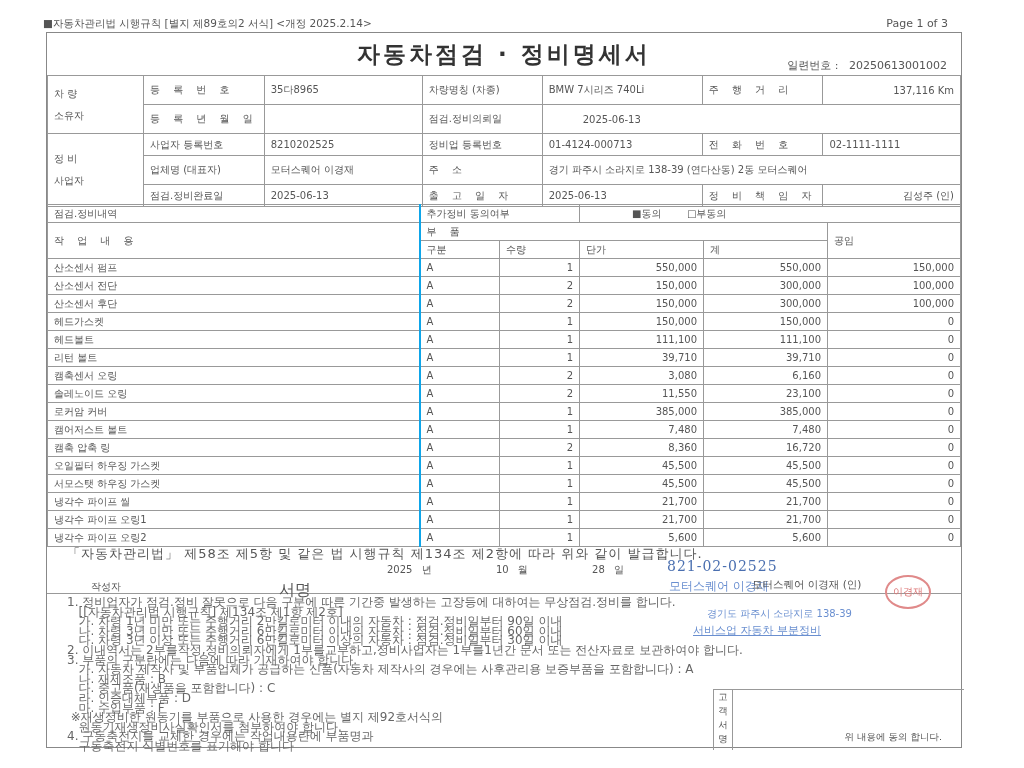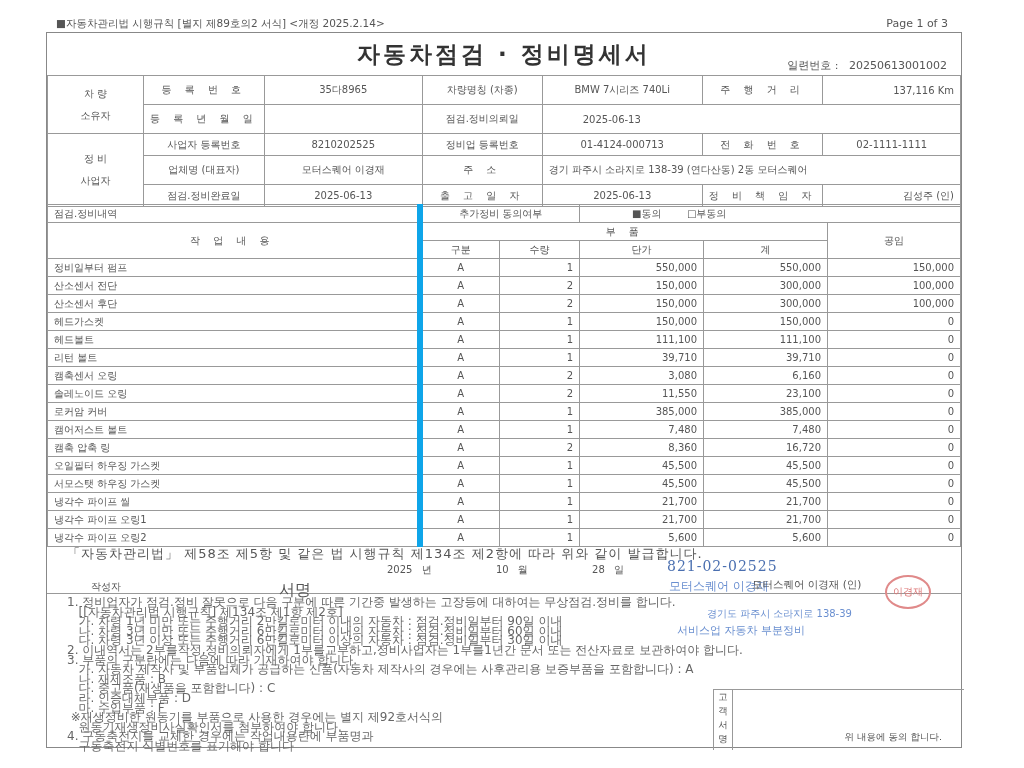--- a/index.html
+++ b/index.html
@@ -1,46 +1,46 @@
 <!DOCTYPE html>
 <html><head>
 <meta charset="utf-8">
 <style>
   html, body { margin:0; padding:0; background:#ffffff; }
   body { width:1024px; height:768px; position:relative; overflow:hidden;
          font-family:"DejaVu Sans", sans-serif; color:#444; }
-  .topline { position:absolute; top:17px; left:56px; font-size:10.5px; color:#555; }
+  .topline { position:absolute; top:17px; left:43px; font-size:10.5px; color:#555; }
   .pageno { position:absolute; top:17px; right:76px; font-size:11px; color:#555; }
   .sheet { position:absolute; left:46px; top:32px; width:916px; height:716px;
            border:1.5px solid #888; box-sizing:border-box; }
   .title-row { position:absolute; left:0; top:0; width:100%; height:42px; border-bottom:1.5px solid #888; }
   .title { position:absolute; left:0; width:100%; top:6px; text-align:center; font-size:23px;
            color:#333; letter-spacing:3px; font-weight:bold; }
   .serial { position:absolute; right:14px; top:25px; font-size:11px; color:#555; }
   table { border-collapse:collapse; position:absolute; left:0; width:100%; }
   td { border:1px solid #999; font-size:10px; color:#555; padding:0 6px; height:20px; white-space:nowrap; }
-  .c { text-align:center; }
+  .c { }
   .r { text-align:right; }
   .lbl { letter-spacing:5px; }
   #info td { height:21px; }
   #parts td { height:17px; font-size:10px; }
-  #parts .thick-l { border-left:6px solid #0ea5e9; }
+  #parts .thick-l { border-left:2px solid #0ea5e9; }
   .notice { position:absolute; left:0; top:508px; width:100%; height:52px; border-bottom:1px solid #999; }
   .notice .l1 { position:absolute; left:20px; top:4px; font-size:13px; letter-spacing:1px; color:#555; }
   .notice .l2 { position:absolute; left:340px; top:22px; font-size:10px; color:#555; word-spacing:6px; }
   .notice .l3 { position:absolute; left:44px; top:39px; font-size:10px; color:#555; }
   .notice .l3b { position:absolute; left:232px; top:39px; font-size:16px; color:#555; }
   .stamp-num { position:absolute; left:620px; top:17px; font-family:"DejaVu Serif", serif; font-size:14px; color:#4a6fb0; letter-spacing:1px; }
   .stamp-name { position:absolute; left:622px; top:37px; font-size:12px; color:#6a8fd0; }
   .maker { position:absolute; left:705px; top:37px; font-size:10.5px; color:#555; }
   .seal { position:absolute; left:838px; top:34px; width:42px; height:30px; border:2px solid #e08a8a;
           border-radius:50%; color:#d77; font-size:10px; text-align:center; line-height:30px; }
   .notes { position:absolute; left:20px; top:565px; font-size:12px; line-height:9.6px; color:#666; white-space:pre; }
   .stamp2 { position:absolute; left:660px; top:574px; font-size:10px; color:#6a8fd0; }
-  .stamp3 { position:absolute; left:630px; top:590px; font-size:11px; color:#6a8fd0; }
+  .stamp3 { position:absolute; left:646px; top:590px; font-size:11px; color:#6a8fd0;text-decoration:underline; }
   .cust { position:absolute; left:666px; top:656px; width:250px; height:60px; border-top:1px solid #999; border-left:1px solid #999; }
   .cust .v { position:absolute; left:0; top:0; width:18px; height:100%; border-right:1px solid #999; font-size:9.5px; text-align:center; line-height:14px; color:#555; }
   .cust .agree { position:absolute; right:22px; bottom:6px; font-size:9.5px; color:#555; }
 </style>
 </head>
 <body>
 
 <div class="topline">■자동차관리법 시행규칙 [별지 제89호의2 서식] &lt;개정 2025.2.14&gt;</div>
 <div class="pageno">Page 1 of 3</div>
 
@@ -131,21 +131,21 @@
     </tr>
     <tr>
       <td class="c thick-l">구분</td>
       <td class="c">수량</td>
       <td class="c">단가</td>
       <td class="c">계</td>
     </tr>
     </tbody>
       <tbody id="rows">
         <tr>
-          <td>정비일부터 펌프</td>
+          <td>산소센서 펌프</td>
           <td class="c thick-l">A</td>
           <td class="r">1</td>
           <td class="r">550,000</td>
           <td class="r">550,000</td>
           <td class="r">150,000</td>
         </tr>
         <tr>
           <td>산소센서 전단</td>
           <td class="c thick-l">A</td>
           <td class="r">2</td>

